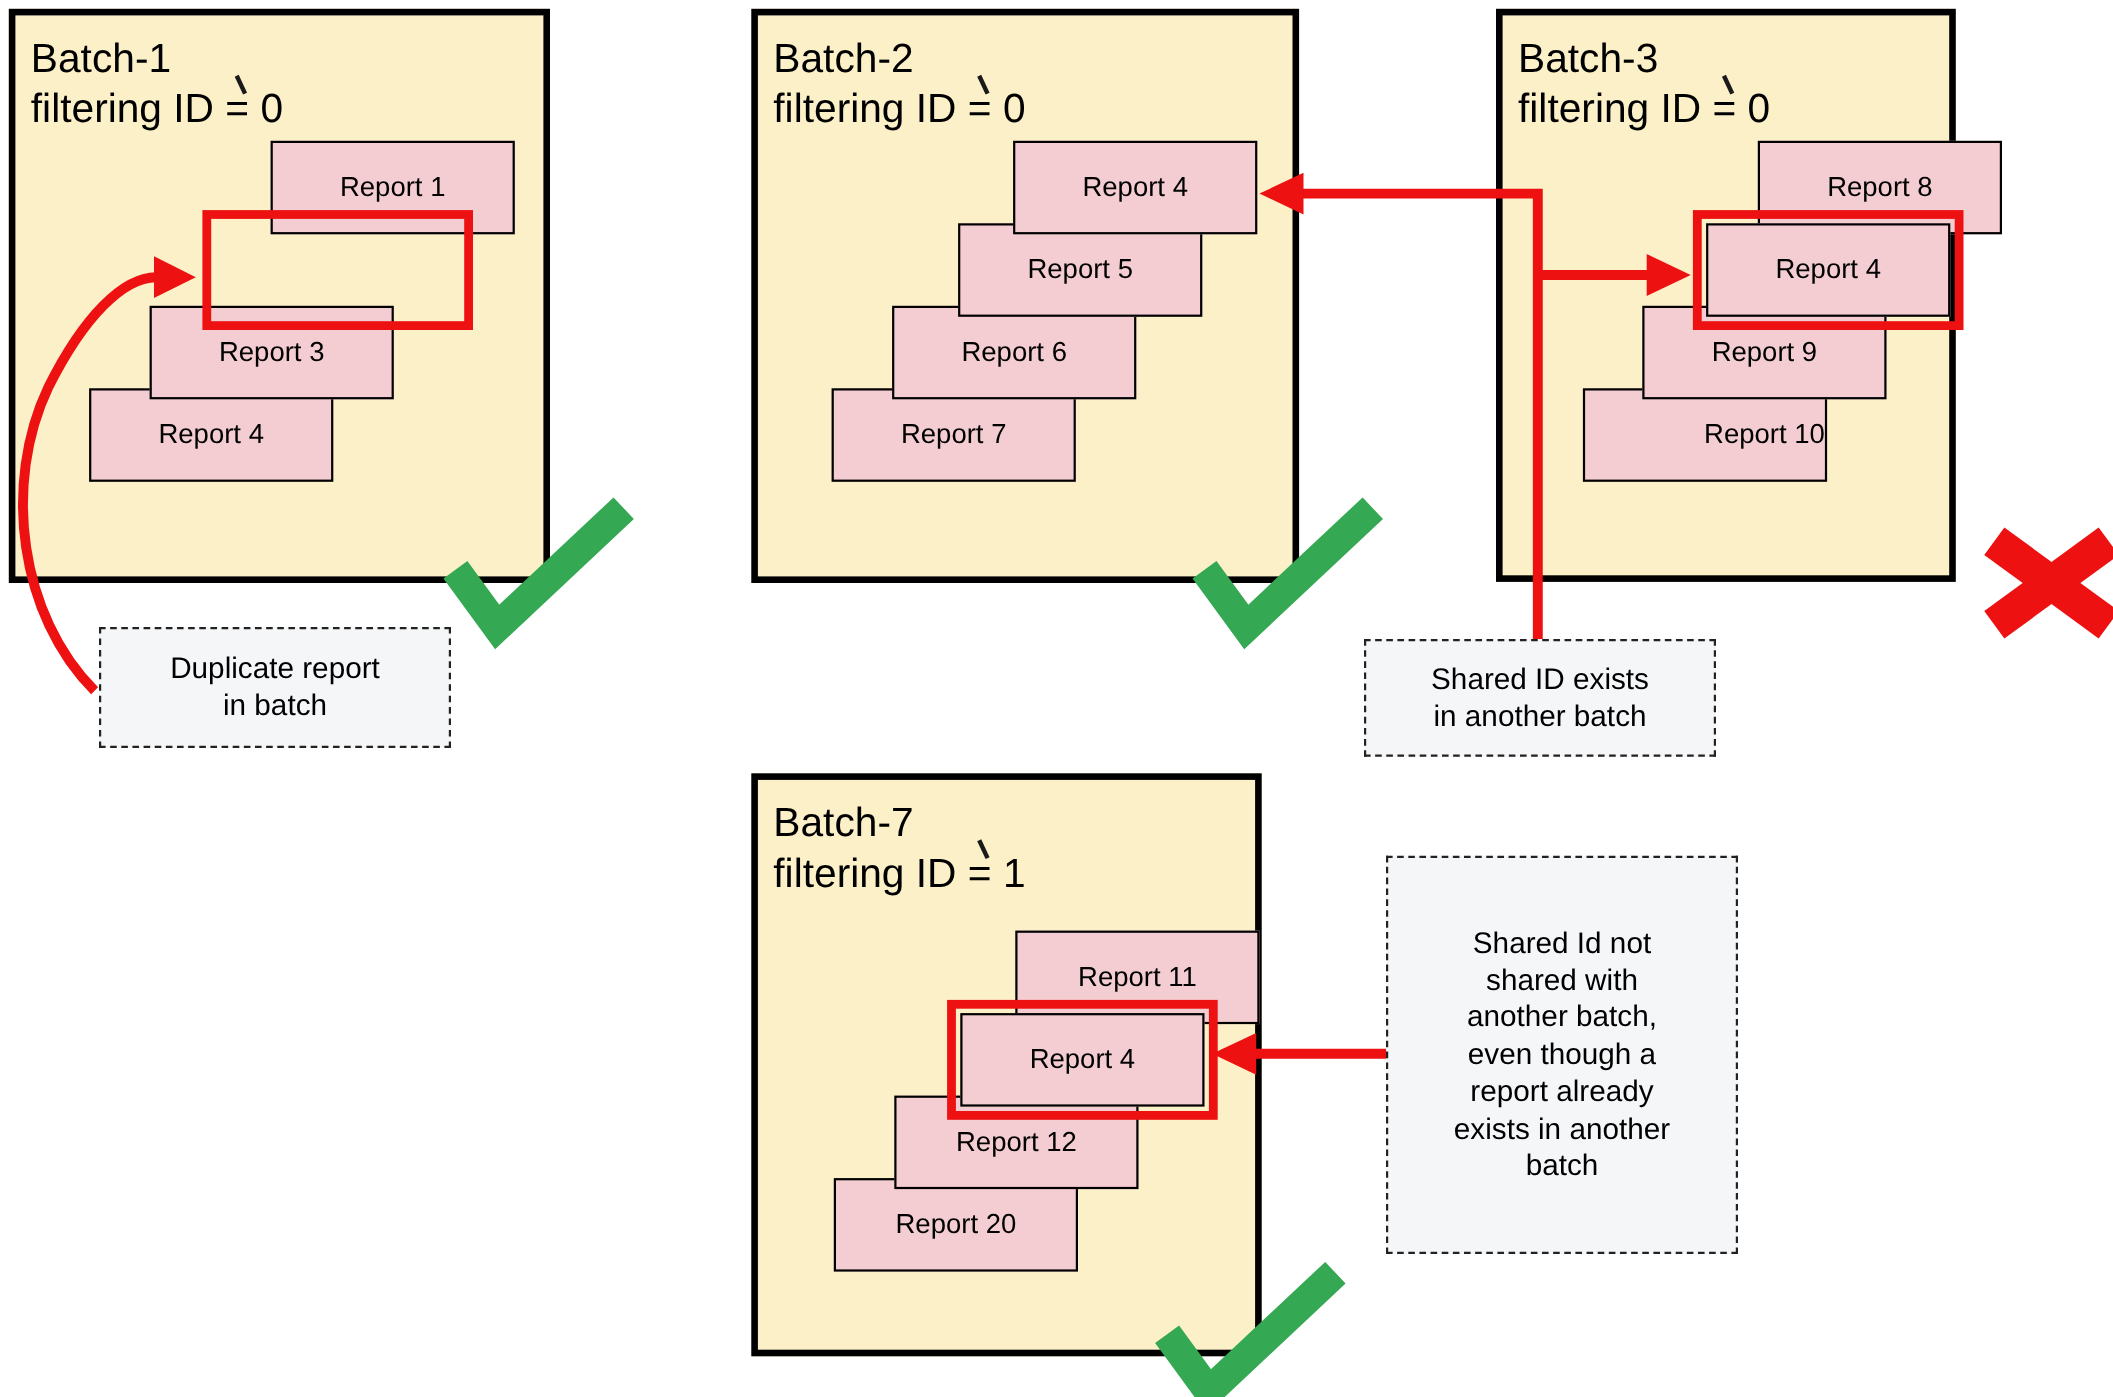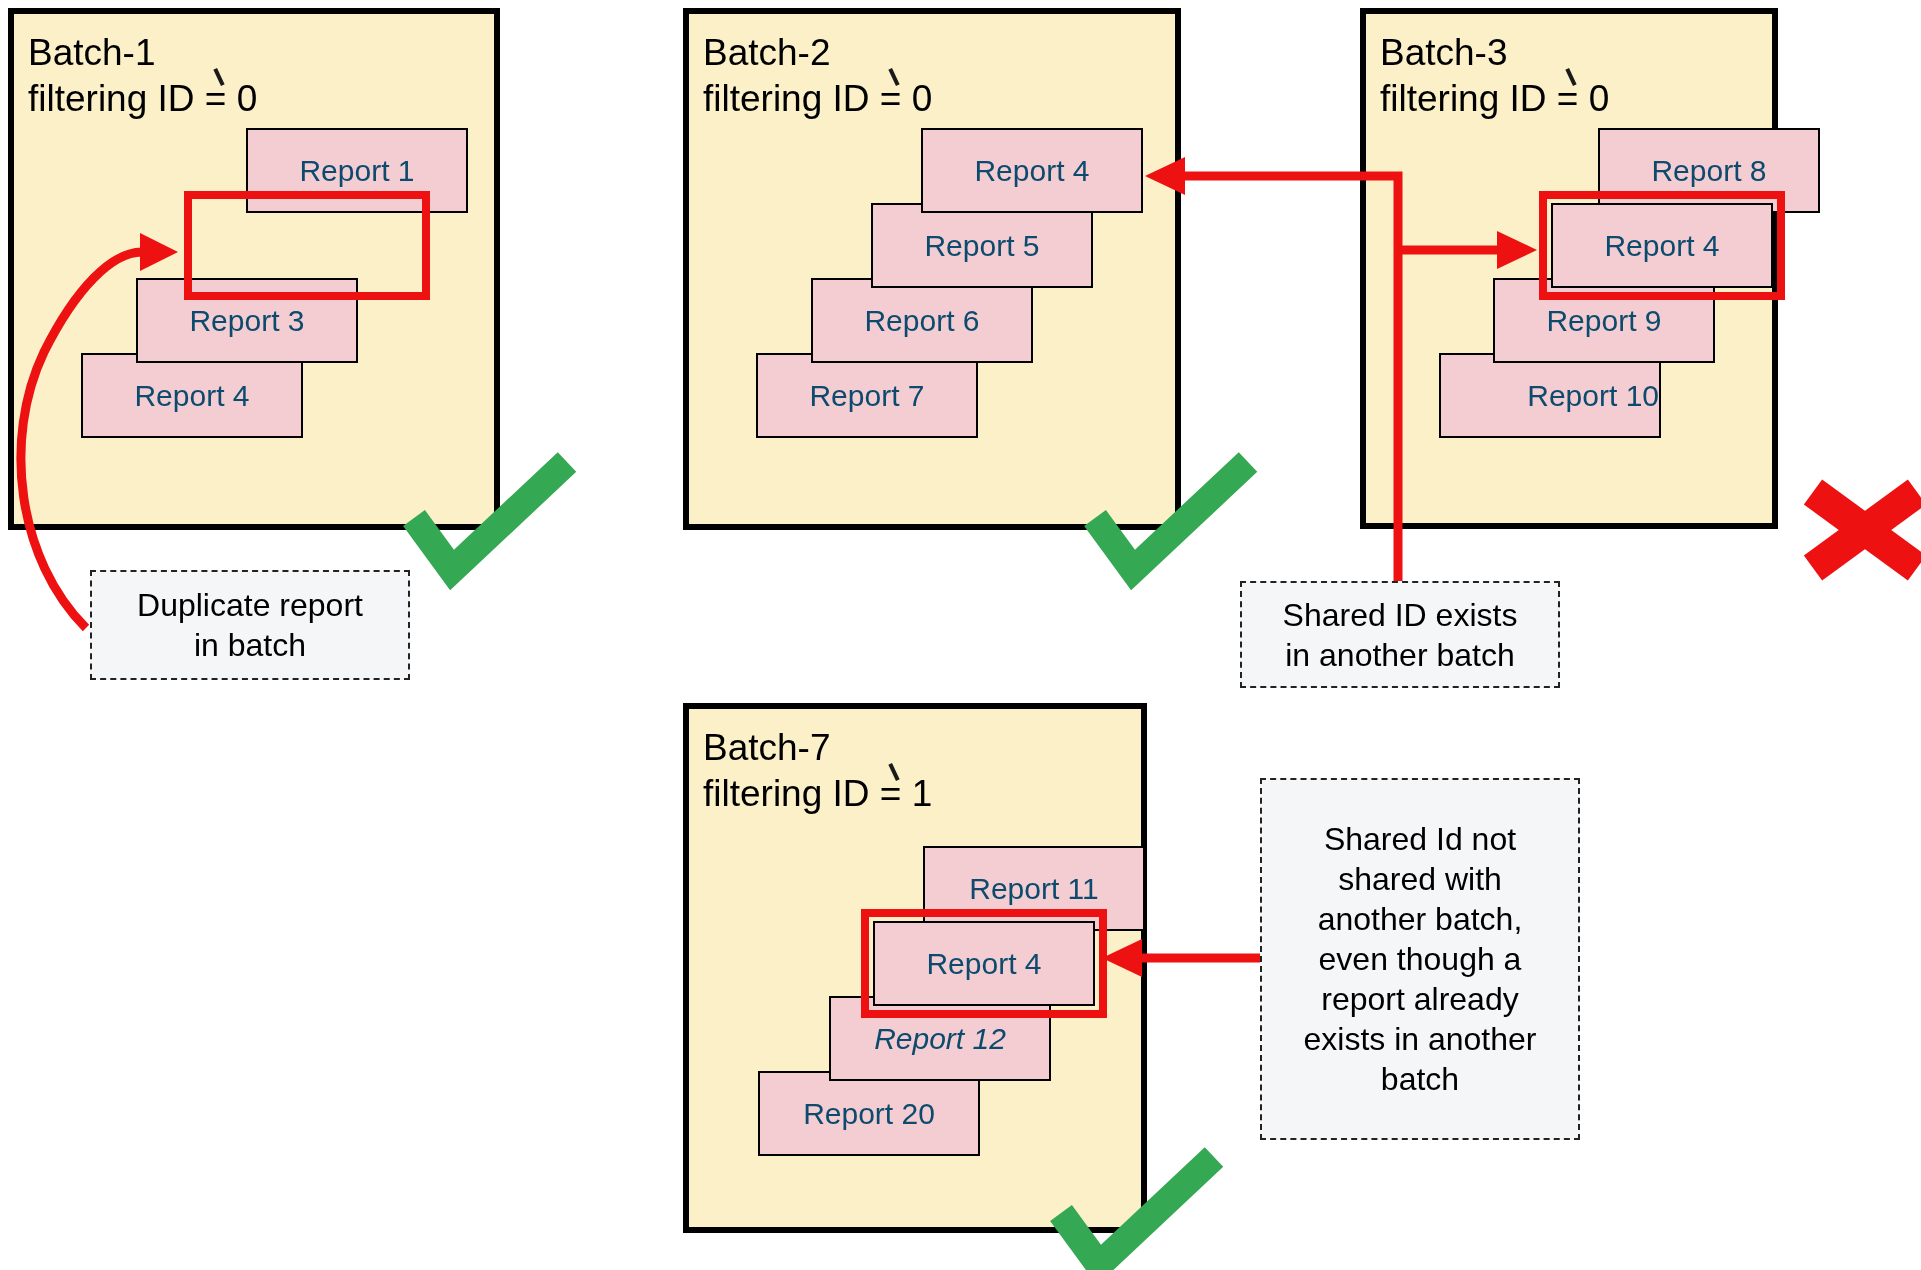--- a/index.html
+++ b/index.html
@@ -11,40 +11,40 @@
   .b1{left:8px;top:8px;width:492px;height:522px;}
   .b2{left:683px;top:8px;width:498px;height:522px;}
   .b3{left:1360px;top:8px;width:418px;height:521px;}
   .b4{left:683px;top:703px;width:464px;height:530px;}
 
   .batch-title{position:absolute;left:14px;top:16px;font-size:37px;line-height:1.24;color:#000;white-space:pre-line;}
   .stray-tick{position:absolute;left:203px;top:54px;width:4px;height:18px;background:#1a1a1a;transform:rotate(-25deg);}
 
   
   .report{position:absolute;width:222px;height:85px;background:#F4CDD2;border:2px solid #000;box-sizing:border-box;
-          display:flex;align-items:center;justify-content:center;font-size:30px;color:#0c4a6e;}
+          display:flex;align-items:center;justify-content:center;font-size:25px;color:#000000;}
   .r0{z-index:4;} .r1{z-index:3;} .r2{z-index:2;} .r3{z-index:1;}
   .report.hl{z-index:13;}
   .b1 .r0,.b2 .r0{left:232px;top:114px;} .b1 .r1,.b2 .r1{left:182px;top:189px;}
   .b1 .r2,.b2 .r2{left:122px;top:264px;} .b1 .r3,.b2 .r3{left:67px;top:339px;}
   .b3 .r0{left:232px;top:114px;} .b3 .r1{left:185px;top:189px;}
   .b3 .r2{left:127px;top:264px;} .b3 .r3{left:73px;top:339px;justify-content:flex-end;}
   .b4 .r0{left:234px;top:137px;} .b4 .r1{left:184px;top:212px;}
-  .b4 .r2{left:140px;top:287px;font-style:italic;} .b4 .r3{left:69px;top:362px;}
+  .b4 .r2{left:124px;top:287px;} .b4 .r3{left:69px;top:362px;}
 
   
   .ring{position:absolute;width:246px;height:109px;border:8px solid #ED1111;box-sizing:border-box;z-index:14;}
   .ring-b1{left:170px;top:177px;}
   .ring-b3{left:173px;top:177px;}
   .ring-b4{left:172px;top:200px;}
 
   
   .note{position:absolute;background:#F5F6F8;border:2px dashed #222;box-sizing:border-box;z-index:40;
         display:flex;align-items:center;justify-content:center;text-align:center;
-        font-size:32px;line-height:1.25;color:#000;white-space:pre-line;}
+        font-size:27px;line-height:1.25;color:#000;white-space:pre-line;}
   .n1{left:90px;top:570px;width:320px;height:110px;}
   .n2{left:1240px;top:581px;width:320px;height:107px;}
   .n3{left:1260px;top:778px;width:320px;height:362px;}
 
   .overlay{position:absolute;left:0;top:0;z-index:50;pointer-events:none;}
 </style>
 </head>
 <body>
 
 <div class="canvas">

